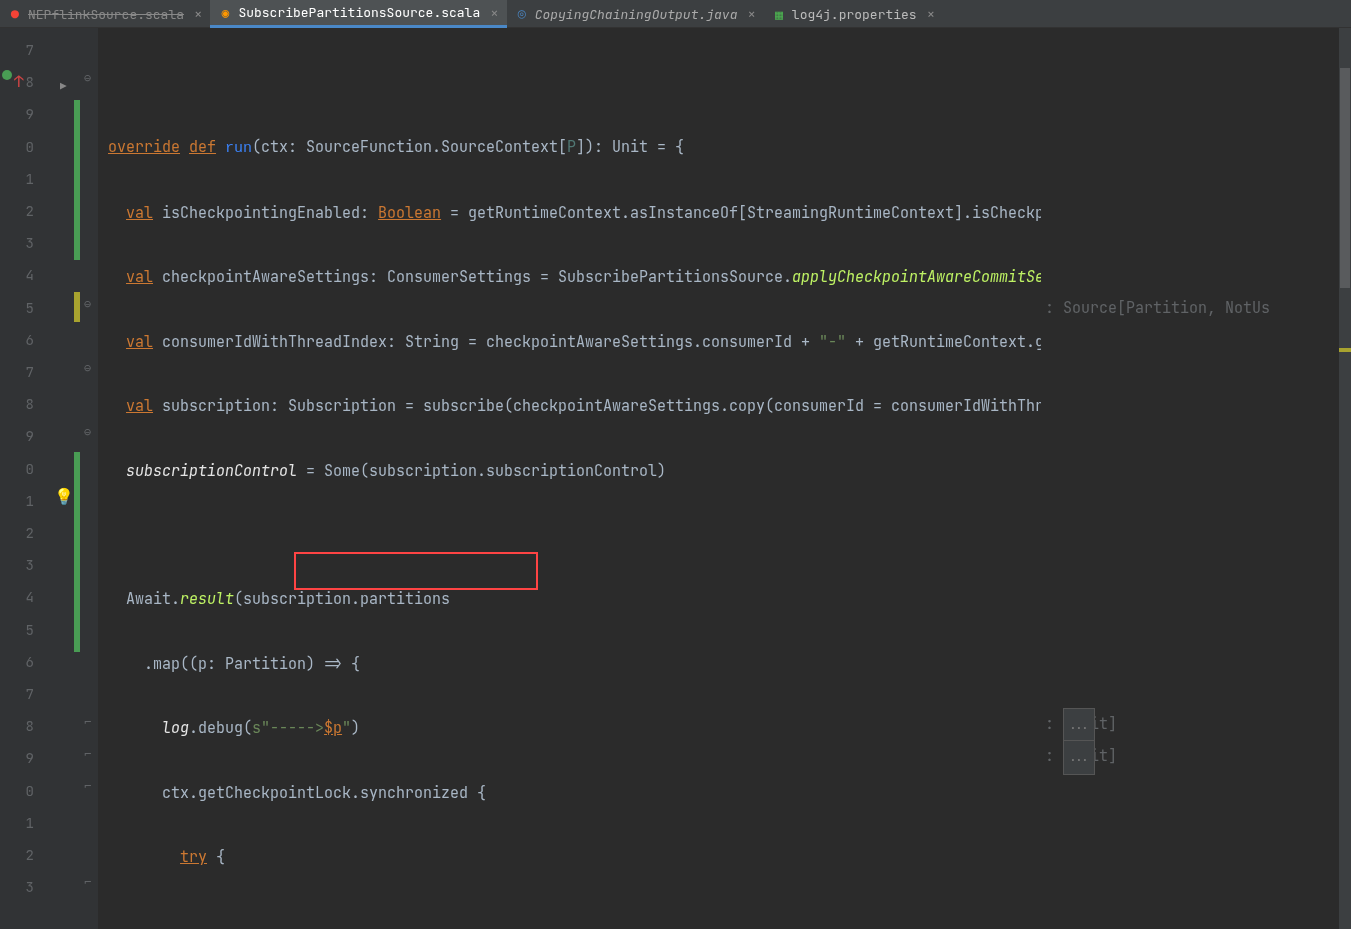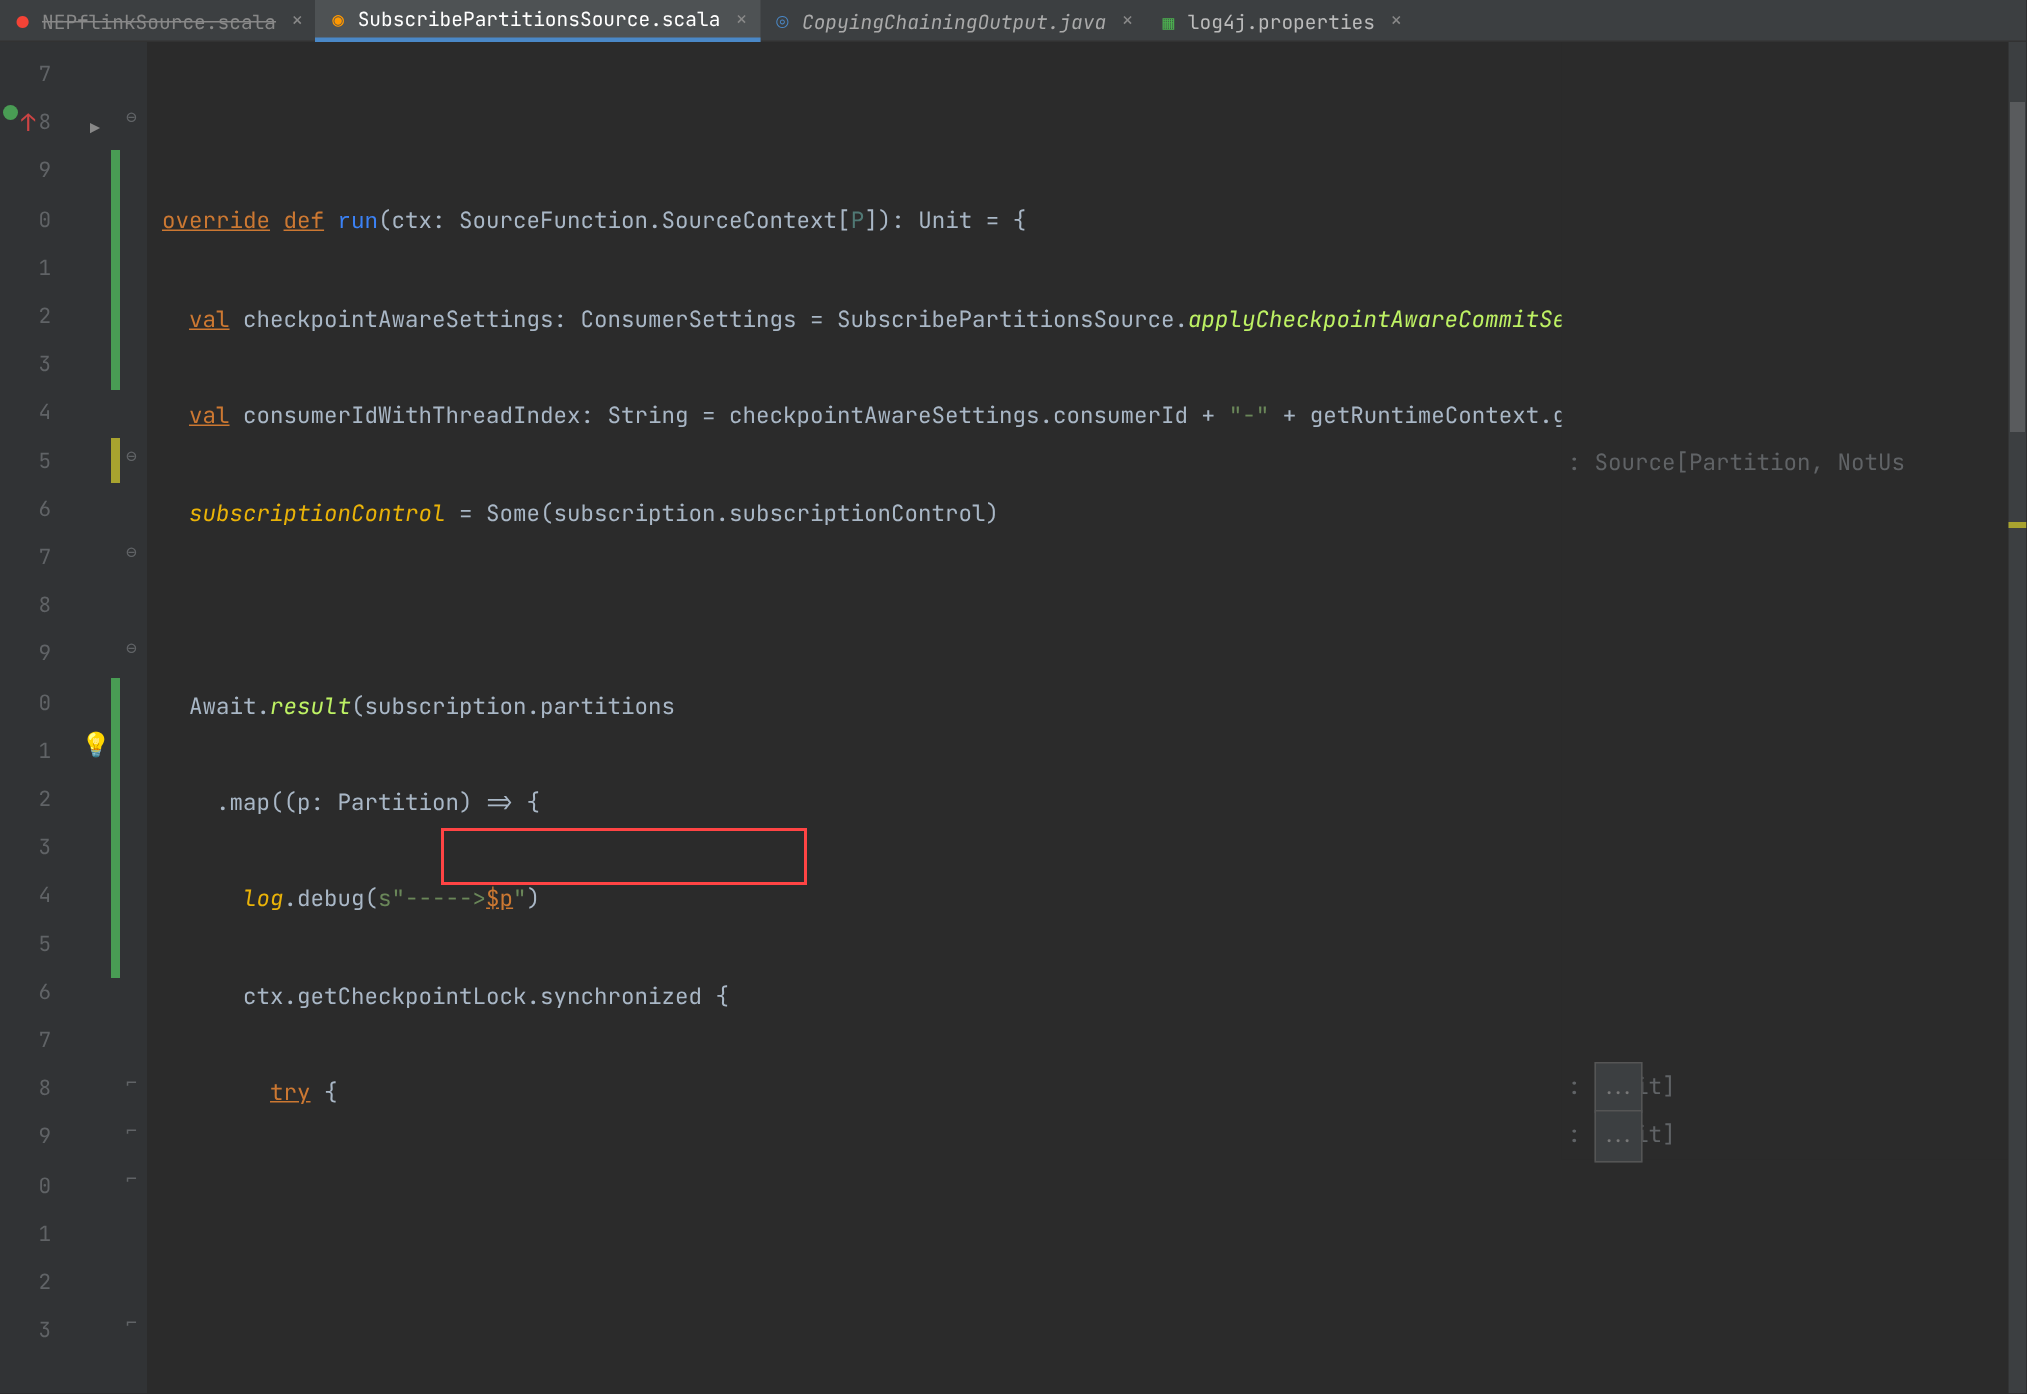--- a/index.html
+++ b/index.html
@@ -104,21 +104,21 @@
   line-height: 32.2px;
   color: #606366;
   padding-top: 264px;
 }
 .minimap-line { padding-left: 4px; white-space: nowrap; }
 .line { position: relative; padding-left: 6px; }
 .kw { color: #cc7832; text-decoration: underline; }
 .fn { color: #3b82f6; font-family: Liberation Mono, monospace; }
 .str { color: #6a8759; }
 .ital2 { font-style: italic; color: #bef264; }
-.purple { color: #eab308; font-style: italic; text-align: center; }
+.purple { color: #e5e5e5; font-style: italic; text-align: center; }
 .teal { color: #507874; }
 .red-box {
   position: absolute;
   border: 2px solid #ff4444;
   pointer-events: none;
 }
 .bulb {
   position: absolute;
   width: 16px;
   height: 16px;
@@ -226,22 +226,24 @@
     <div class="fold-mark" style="top:396px">⊖</div>
     <div class="fold-mark" style="top:686px">⌐</div>
     <div class="fold-mark" style="top:718px">⌐</div>
     <div class="fold-mark" style="top:750px">⌐</div>
     <div class="fold-mark" style="top:846px">⌐</div>
   </div>
 
   <div class="code-area">
 <div class="line"> </div>
 <div class="line"><span class="kw">override</span> <span class="kw">def</span> <span class="fn">run</span><span>(ctx: SourceFunction.SourceContext[</span><span class="teal">P</span><span>]): Unit = {</span></div>
+<div class="line">  <span class="kw">val</span> <span>isCheckpointingEnabled: </span><span class="kw">Boolean</span><span> = getRuntimeContext.asInstanceOf[StreamingRuntimeContext].isCheckp</span></div>
 <div class="line">  <span class="kw">val</span> <span>checkpointAwareSettings: ConsumerSettings = SubscribePartitionsSource.</span><span class="ital2">applyCheckpointAwareCommitSe</span></div>
 <div class="line">  <span class="kw">val</span> <span>consumerIdWithThreadIndex: </span><span>String</span><span> = checkpointAwareSettings.consumerId + </span><span class="str">"-"</span><span> + getRuntimeContext.g</span></div>
+<div class="line">  <span class="kw">val</span> <span>subscription: Subscription = subscribe(checkpointAwareSettings.copy(consumerId = consumerIdWithThr</span></div>
 <div class="line">  <span class="purple">subscriptionControl</span><span> = Some(subscription.subscriptionControl)</span></div>
 <div class="line"> </div>
 <div class="line">  <span>Await.</span><span class="ital2">result</span><span>(subscription.partitions</span></div>
 <div class="line">    <span>.map((p: Partition) =&gt; {</span></div>
 <div class="line">      <span class="purple">log</span><span>.debug(</span><span class="str">s"-----&gt;</span><span class="kw">$p</span><span class="str">"</span><span>)</span></div>
 <div class="line">      <span>ctx.getCheckpointLock.synchronized {</span></div>
 <div class="line">        <span class="kw">try</span><span> {</span></div>
 
 
 

